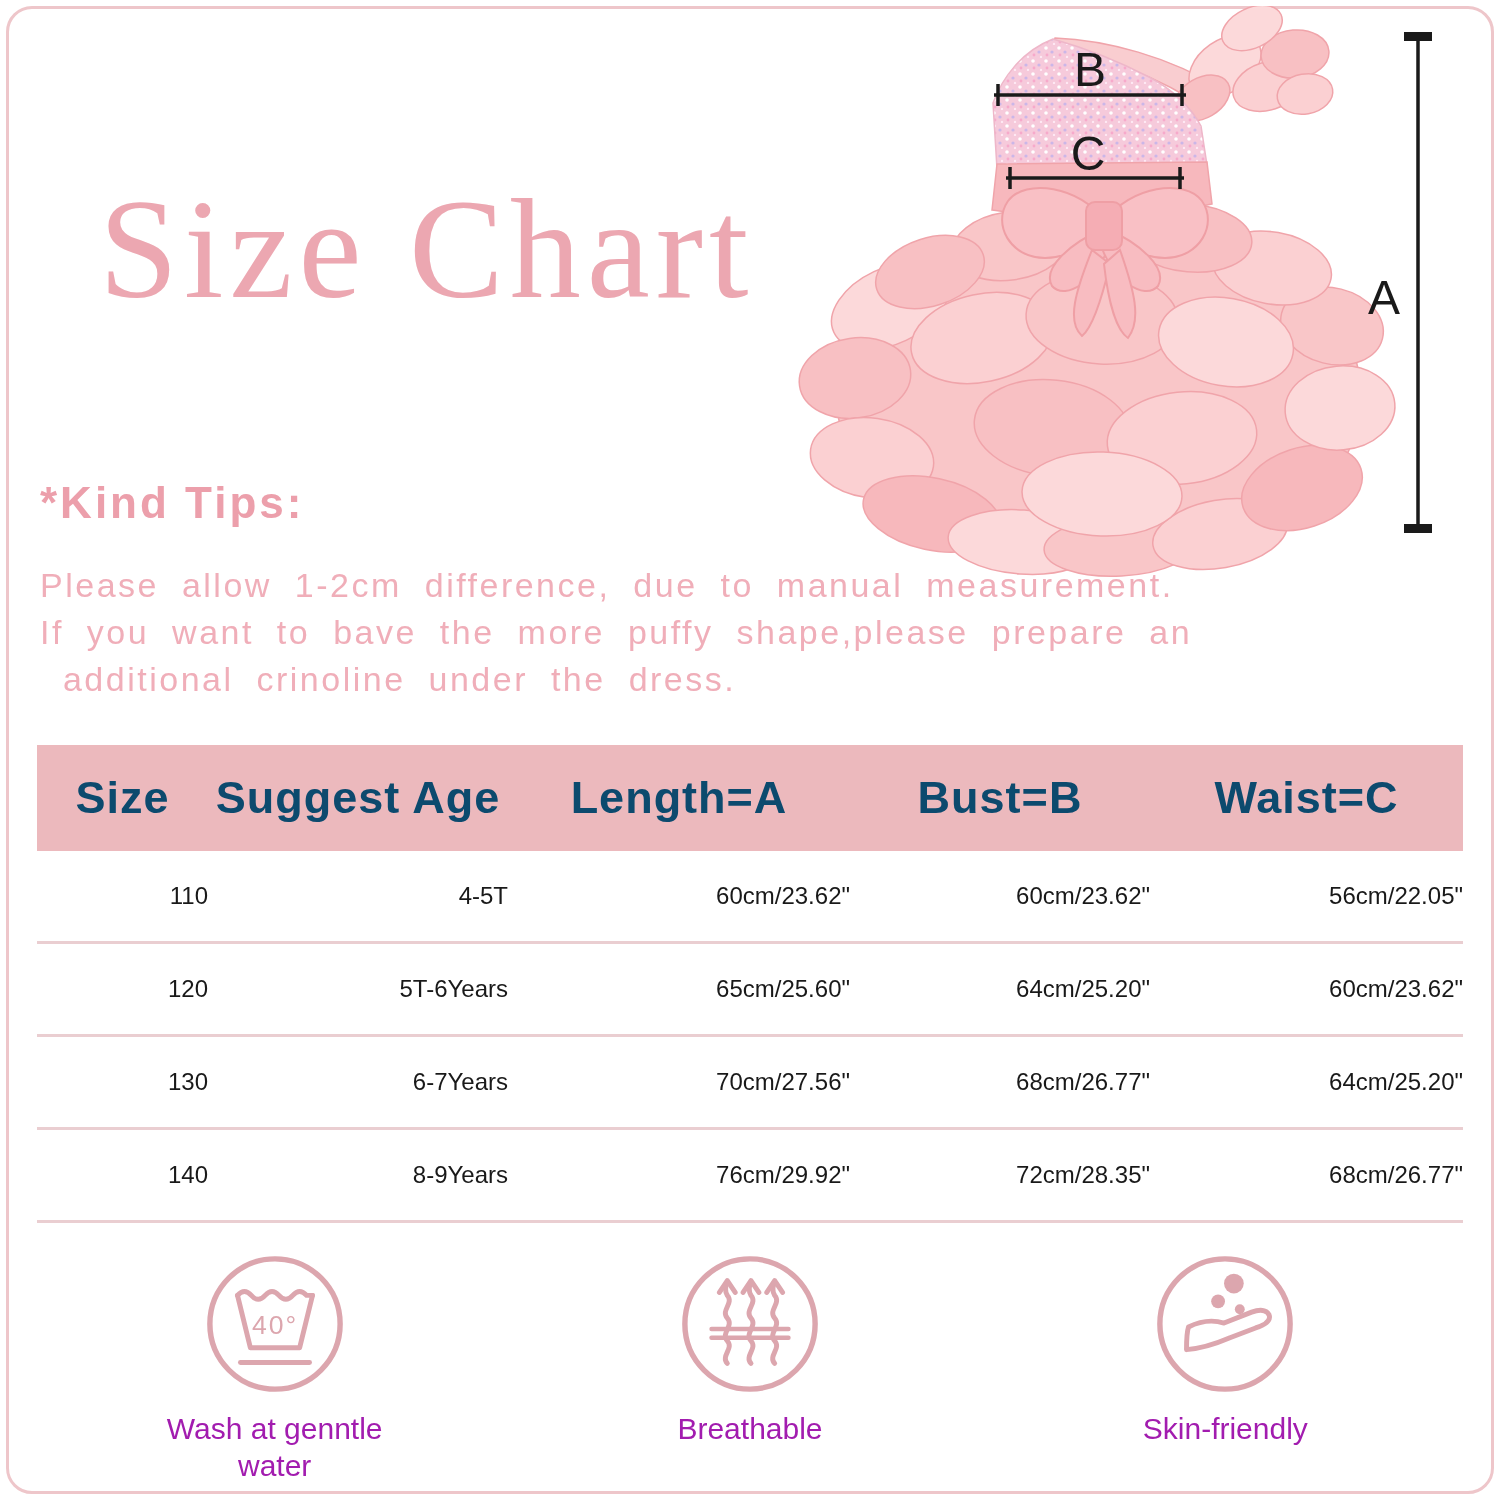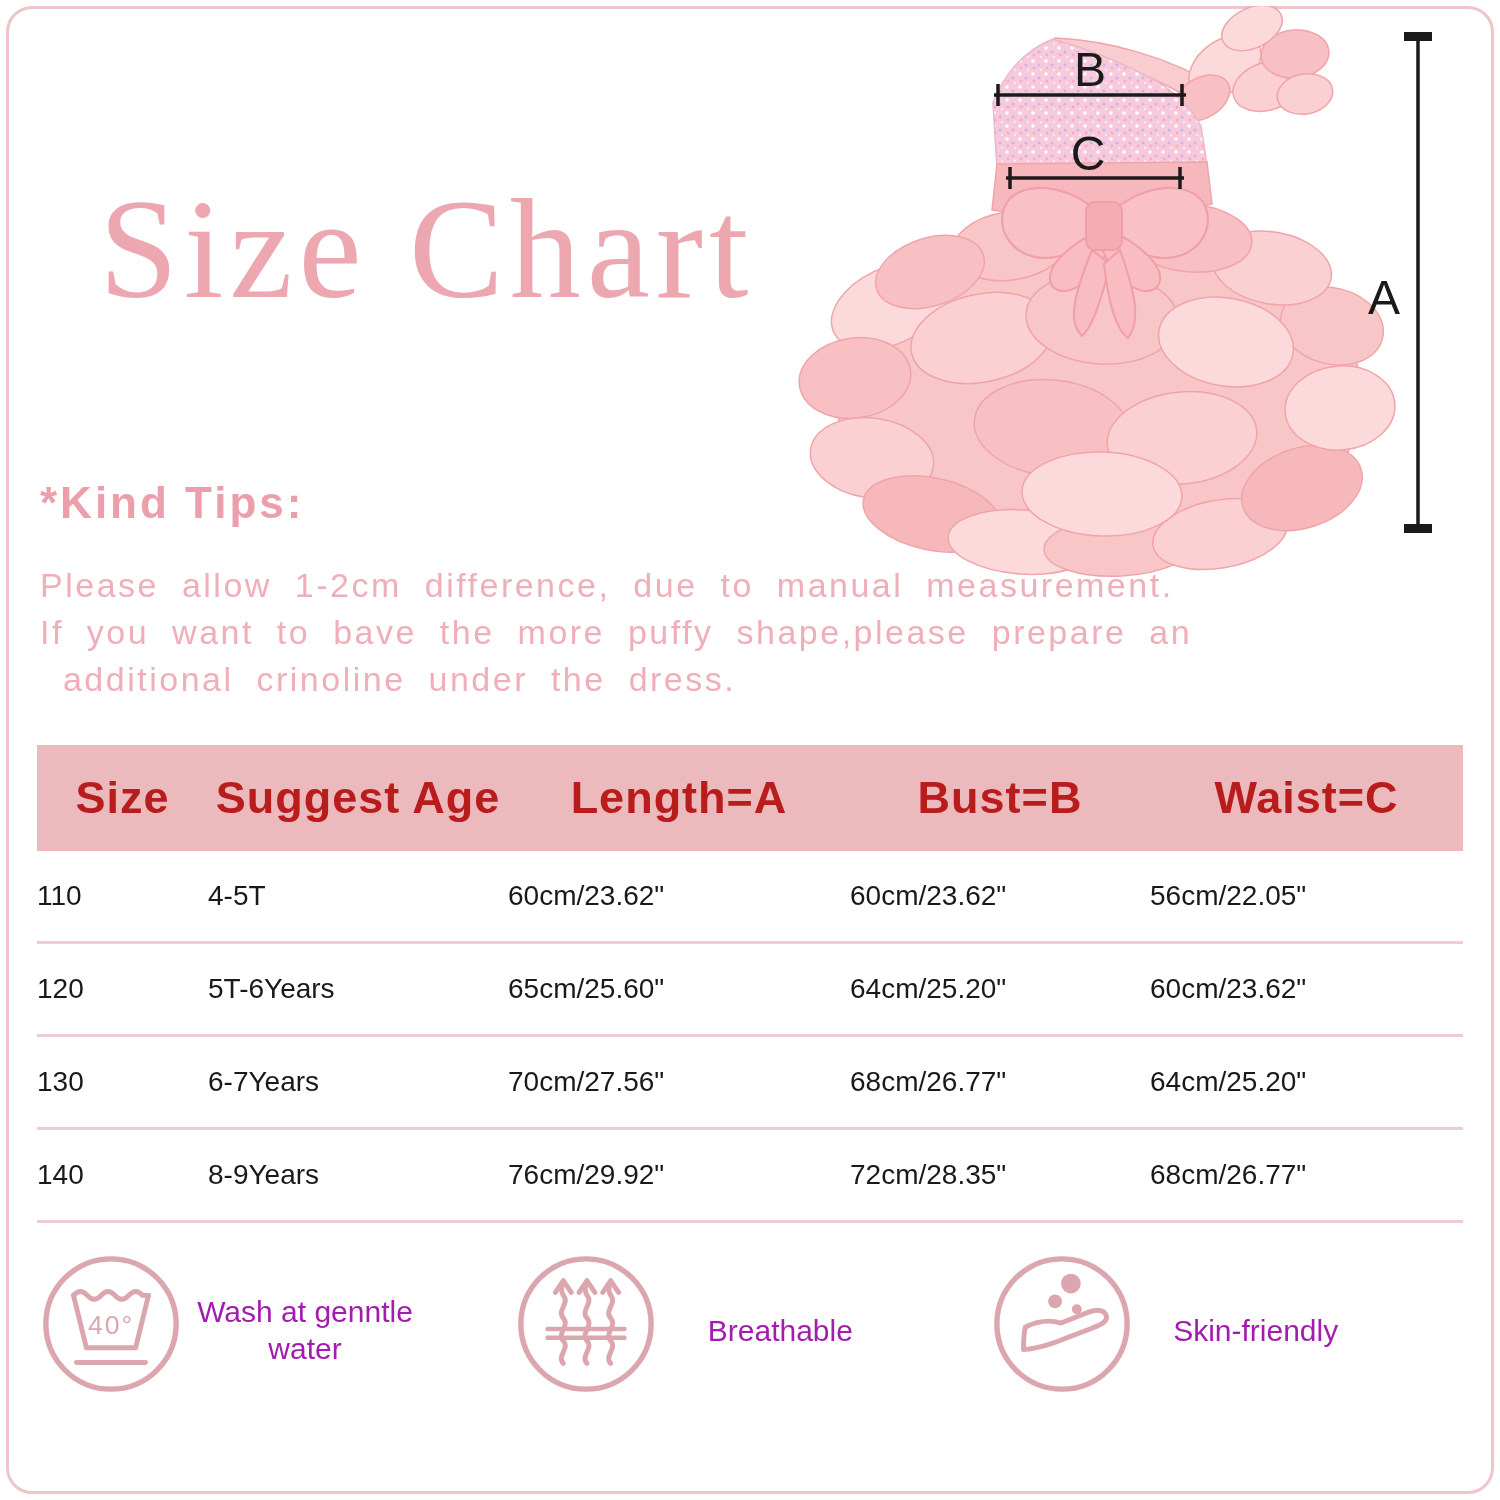--- a/index.html
+++ b/index.html
@@ -11,27 +11,27 @@
          font-weight:400;font-size:142px;line-height:1.1;color:#eca7b1;letter-spacing:6px;white-space:nowrap;}
 
   .dress{position:absolute;left:770px;top:6px;width:690px;height:578px;}
 
   .tips{position:absolute;left:40px;top:478px;width:1420px;}
   .tips-heading{margin:0;font-size:44px;font-weight:700;color:#ec9fab;letter-spacing:3px;}
   .tips-lines{margin-top:34px;}
   .tip-line{font-size:34px;color:#f0aeb9;letter-spacing:2.5px;word-spacing:11px;line-height:47px;white-space:pre;}
 
   .size-table{position:absolute;left:37px;top:745px;width:1426px;border-collapse:collapse;table-layout:fixed;}
-  .size-table th{background:#ecb9bd;color:#b91c1c;font-size:45px;font-weight:700;height:98px;
+  .size-table th{background:#ecb9bd;color:#0c4a6e;font-size:45px;font-weight:700;height:98px;
                  text-align:center;letter-spacing:1px;padding:4px;}
-  .size-table td{height:90px;text-align:left;font-size:28px;color:#191919;
+  .size-table td{height:90px;text-align:right;font-size:24px;color:#191919;
                  border-bottom:3px solid #eaced1;padding:0;}
 
   .features{position:absolute;left:37px;top:1250px;width:1426px;display:flex;}
-  .feature{flex:1;display:flex;flex-direction:row;align-items:center;}
+  .feature{flex:1;display:flex;flex-direction:column;align-items:center;}
   .feature svg{width:148px;height:148px;display:block;}
   .feature-label{margin-top:12px;font-size:30px;line-height:37px;color:#a21caf;text-align:center;width:240px;}
 
   .ann{font-family:"Liberation Sans",sans-serif;fill:#1a1a1a;}
 </style>
 </head>
 <body>
 
 <div class="canvas">
   <div class="frame"></div>

